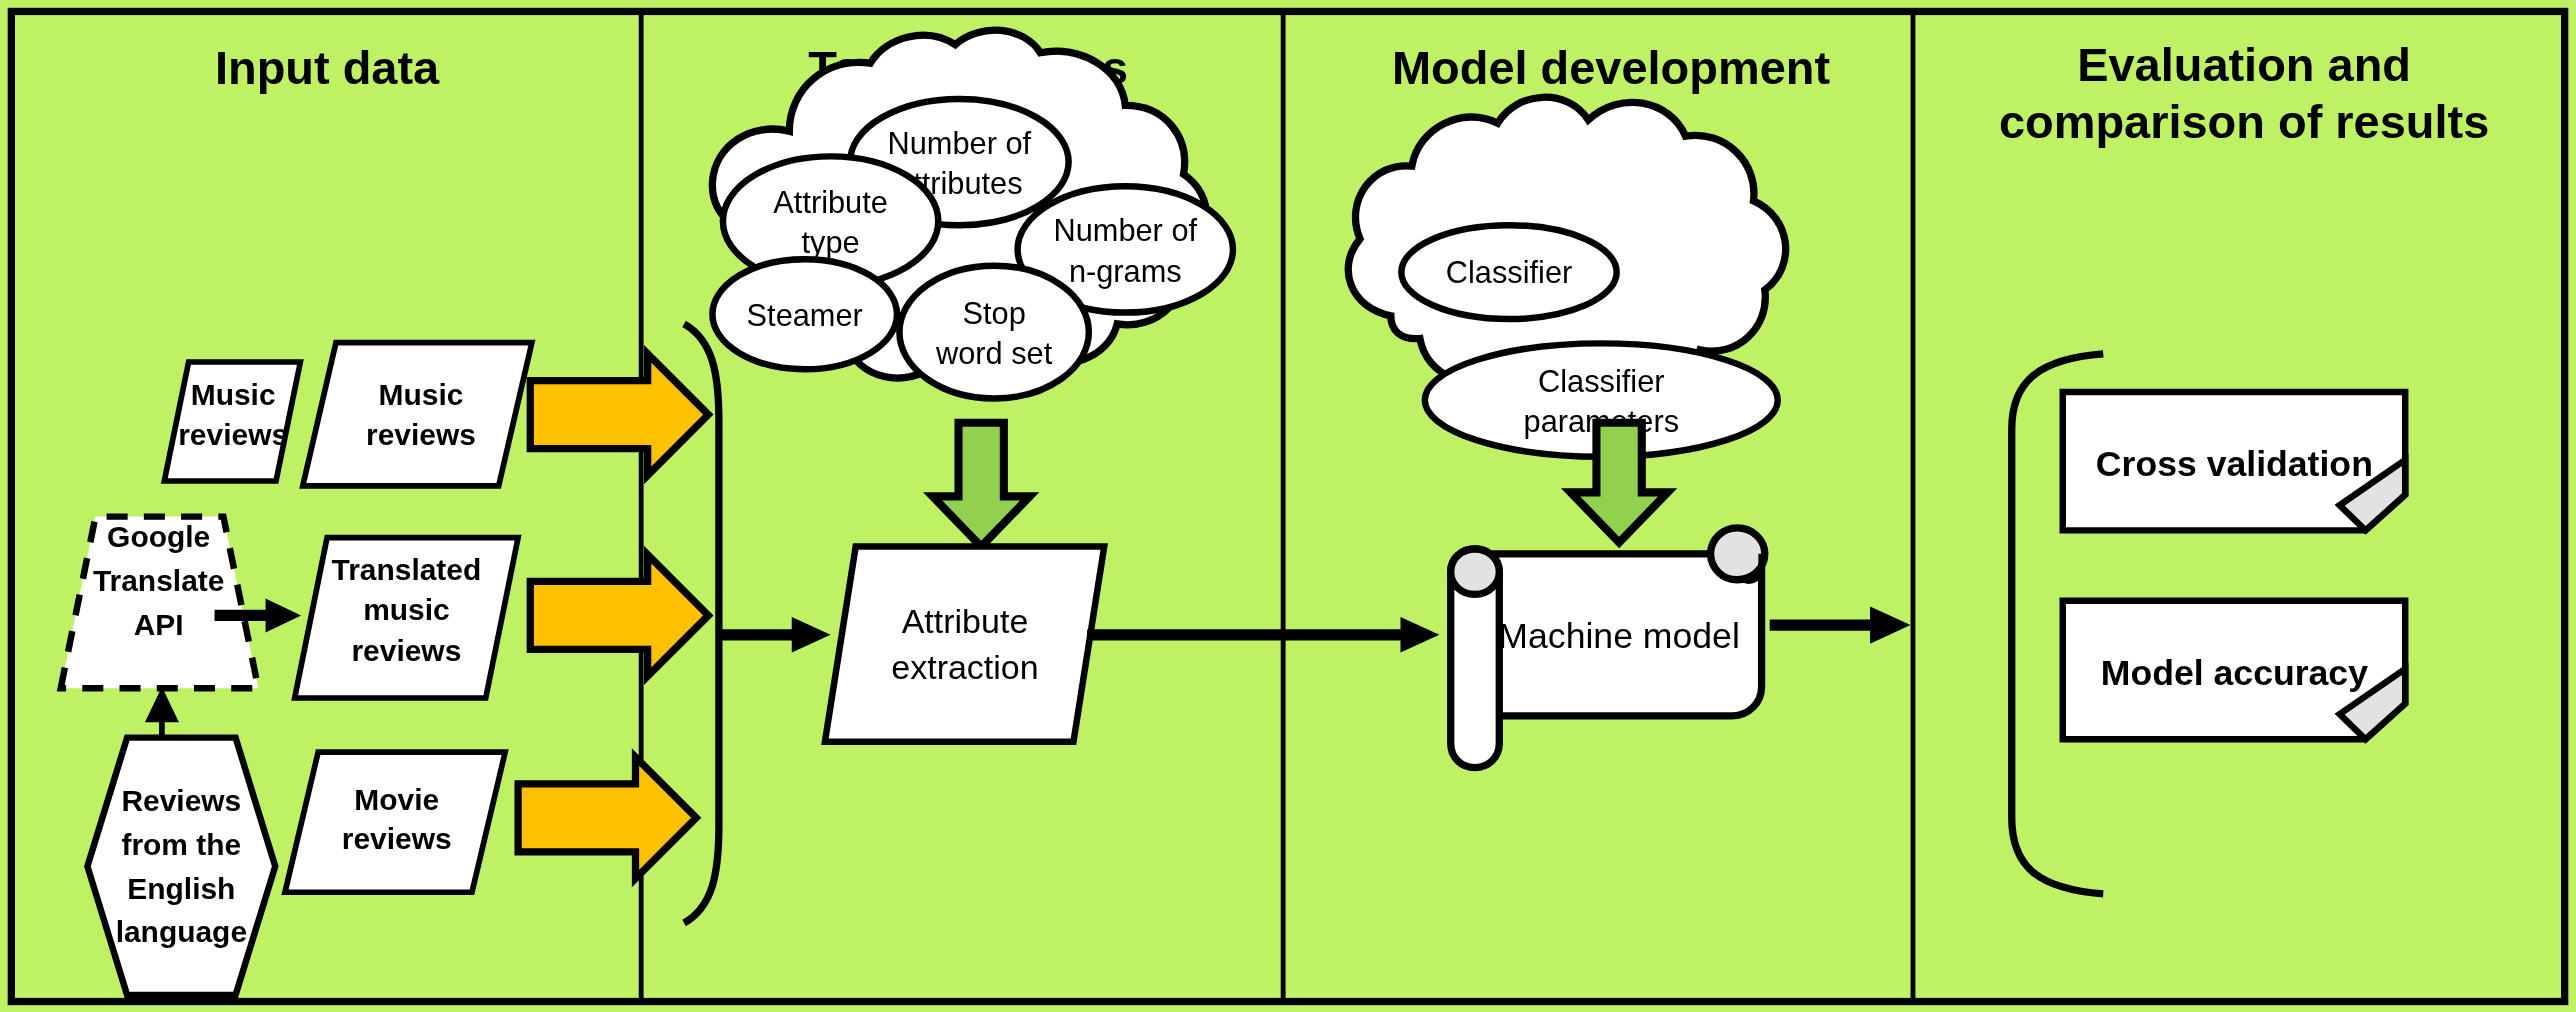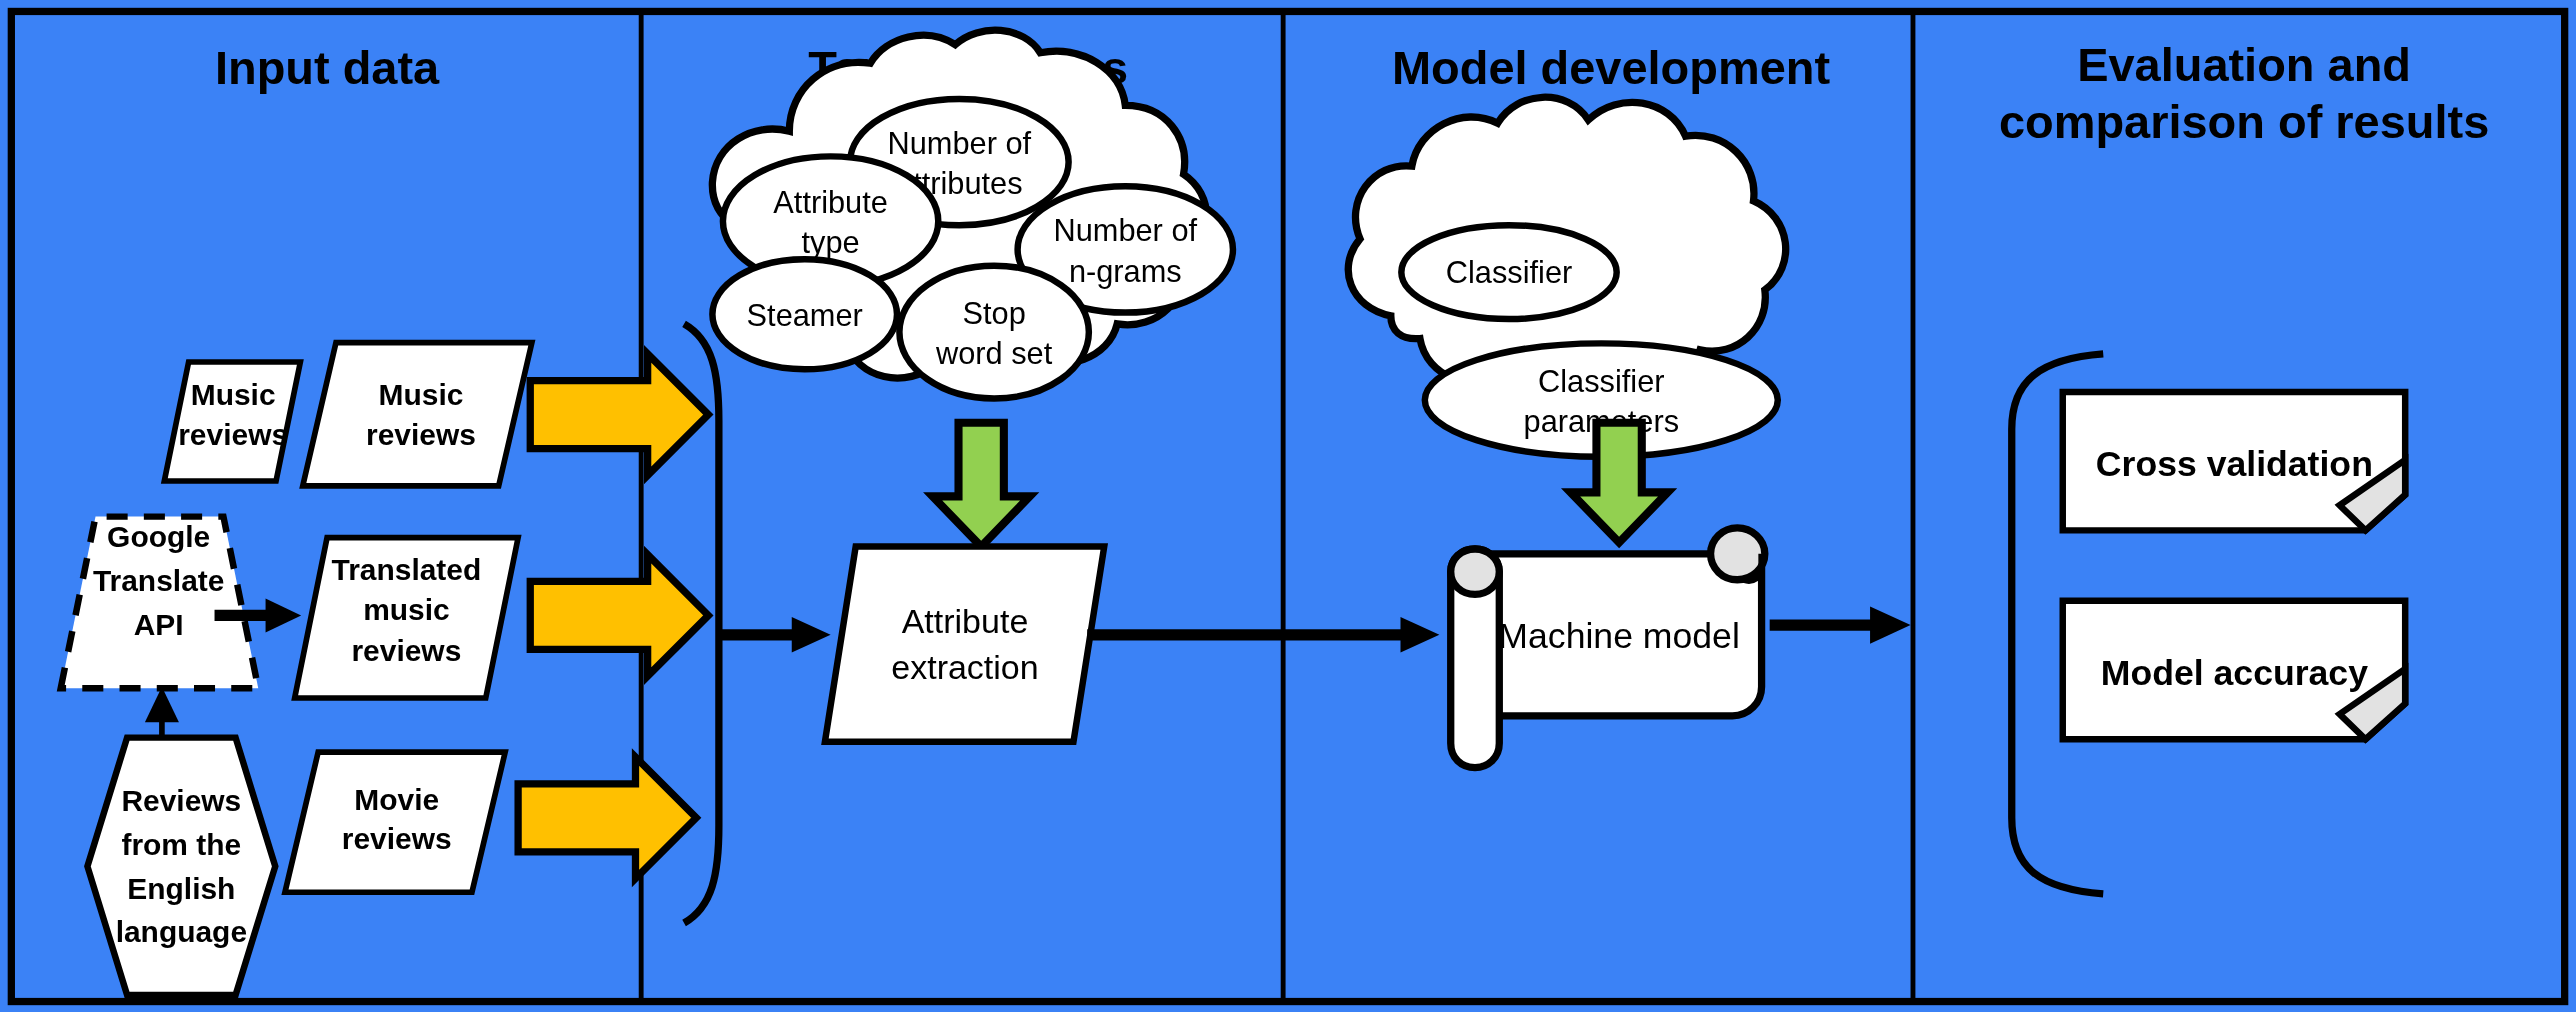--- a/index.html
+++ b/index.html
@@ -7,21 +7,21 @@
     padding: 0;
     background: #ffffff;
   }
   body {
     font-family: "Liberation Sans", sans-serif;
   }
   #stage {
     position: relative;
     width: 2576px;
     height: 1013px;
-    background: #3b82f6;
+    background: #bef264;
     overflow: hidden;
   }
   #diagram {
     position: absolute;
     left: 0;
     top: 0;
     width: 2576px;
     height: 1013px;
   }
   .panel-title {

